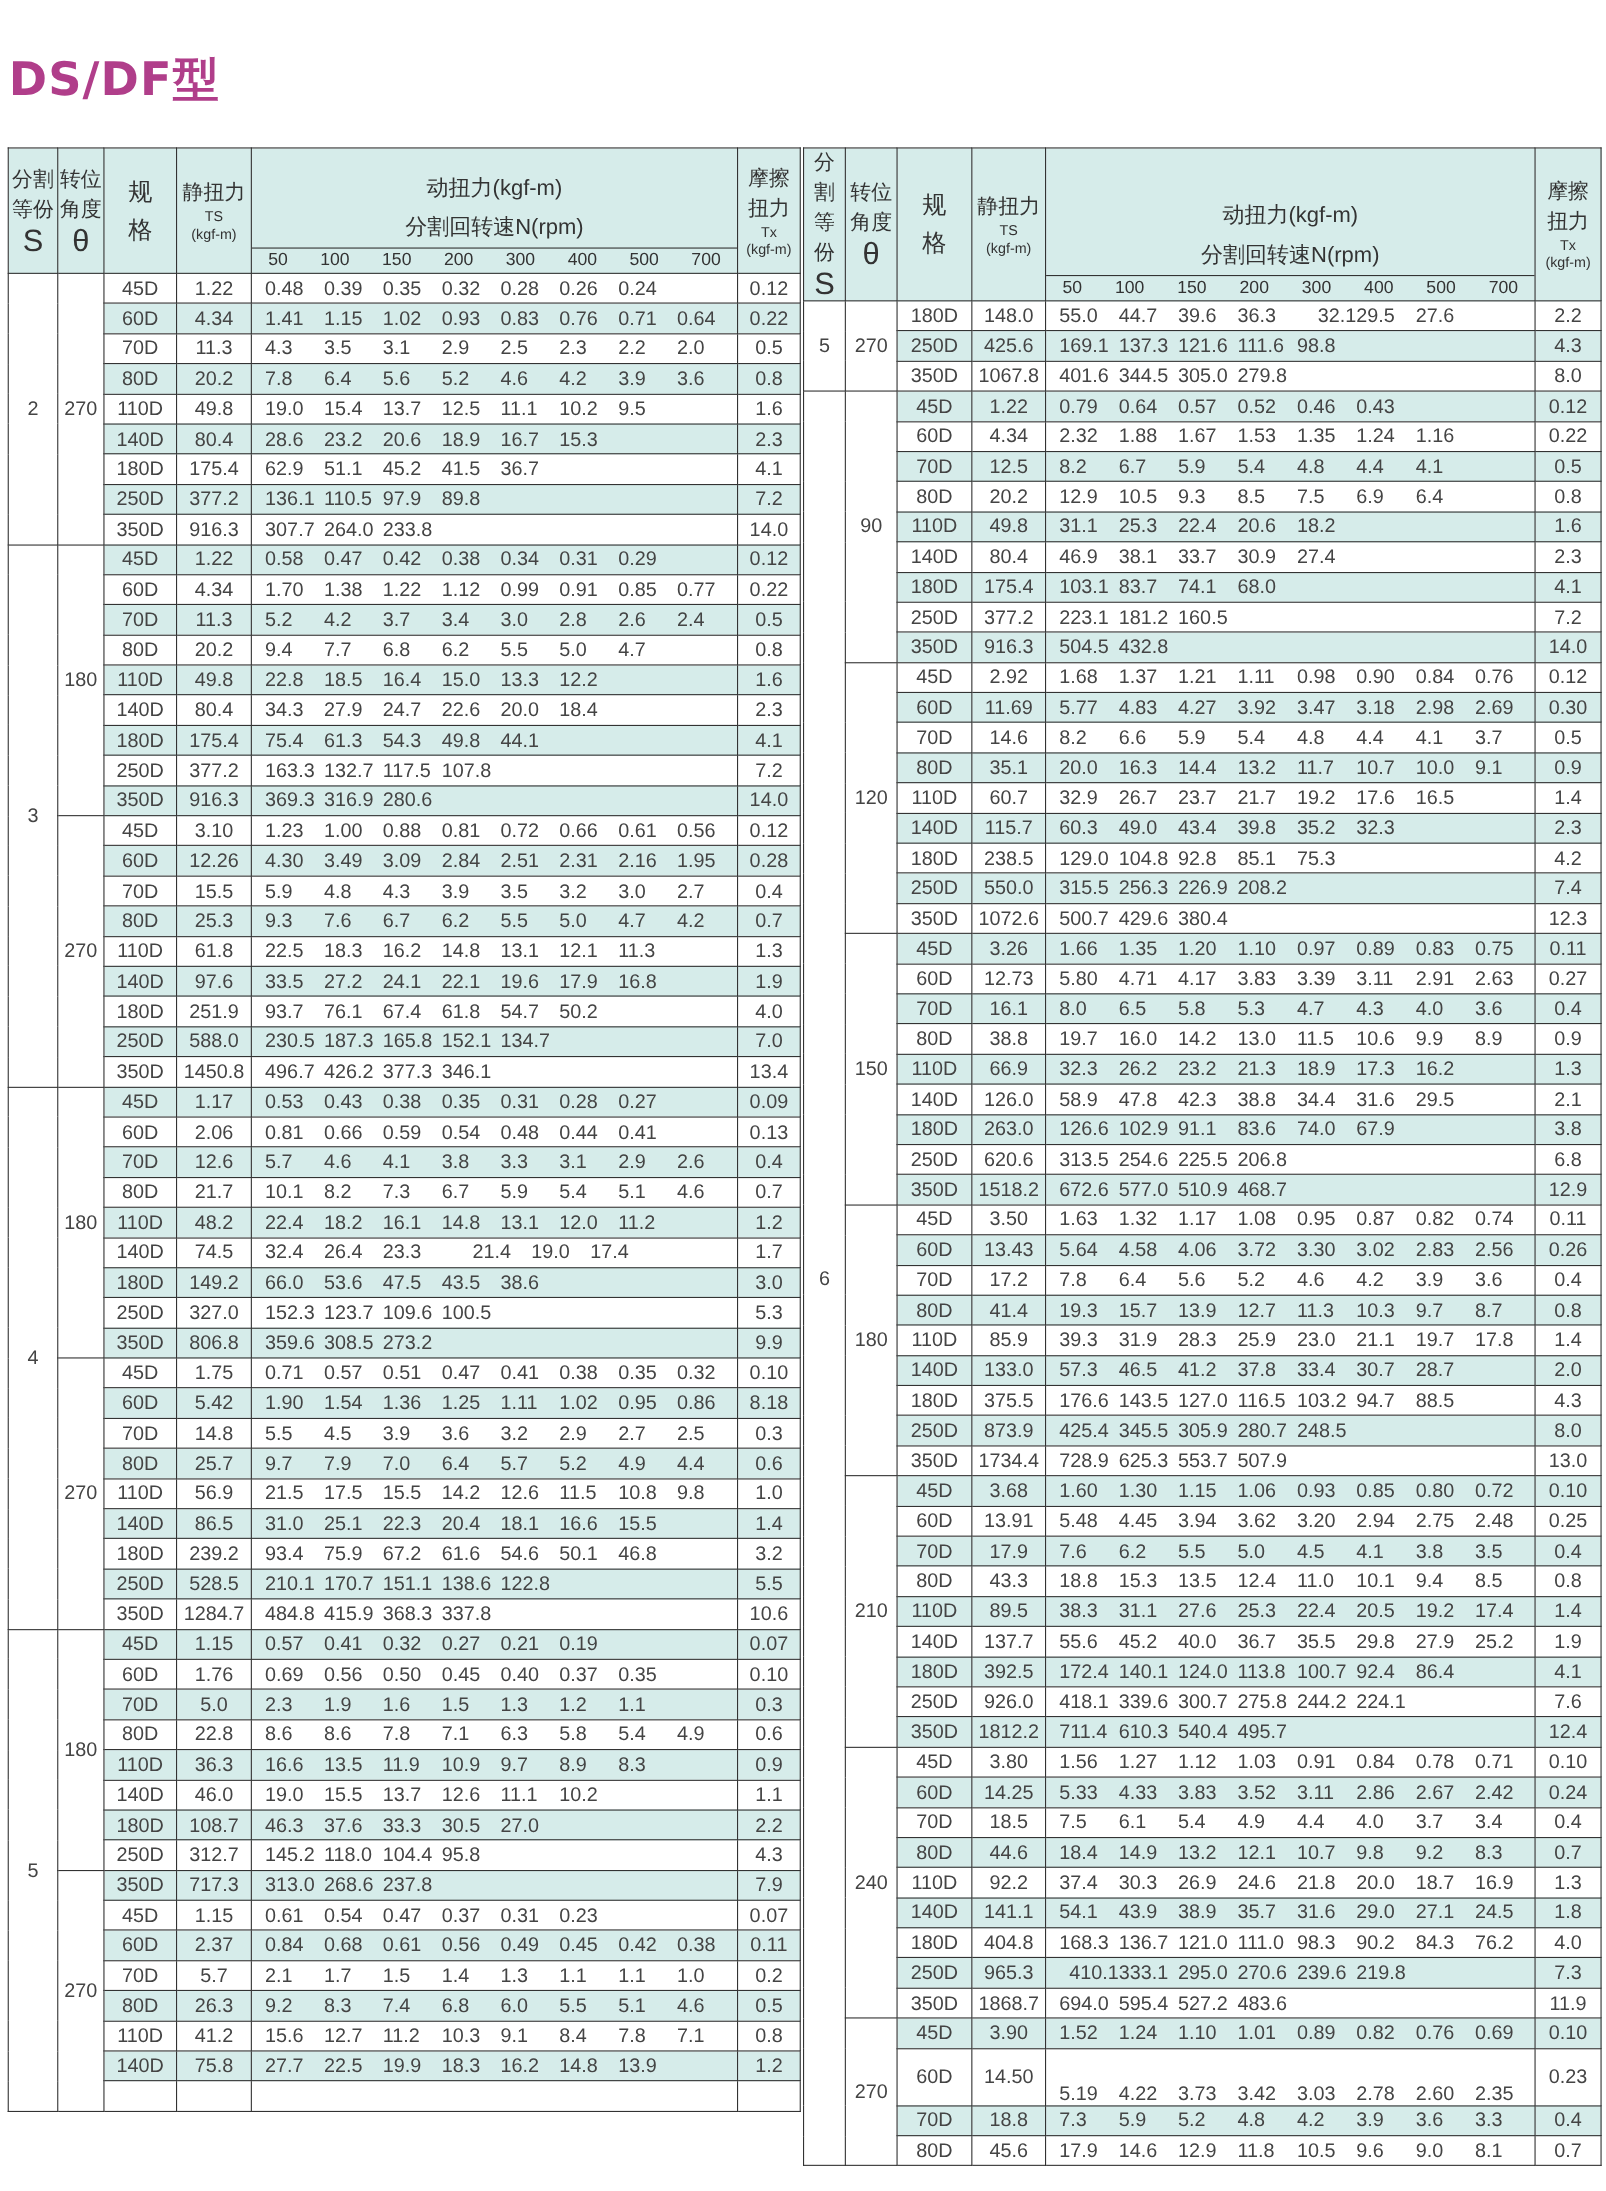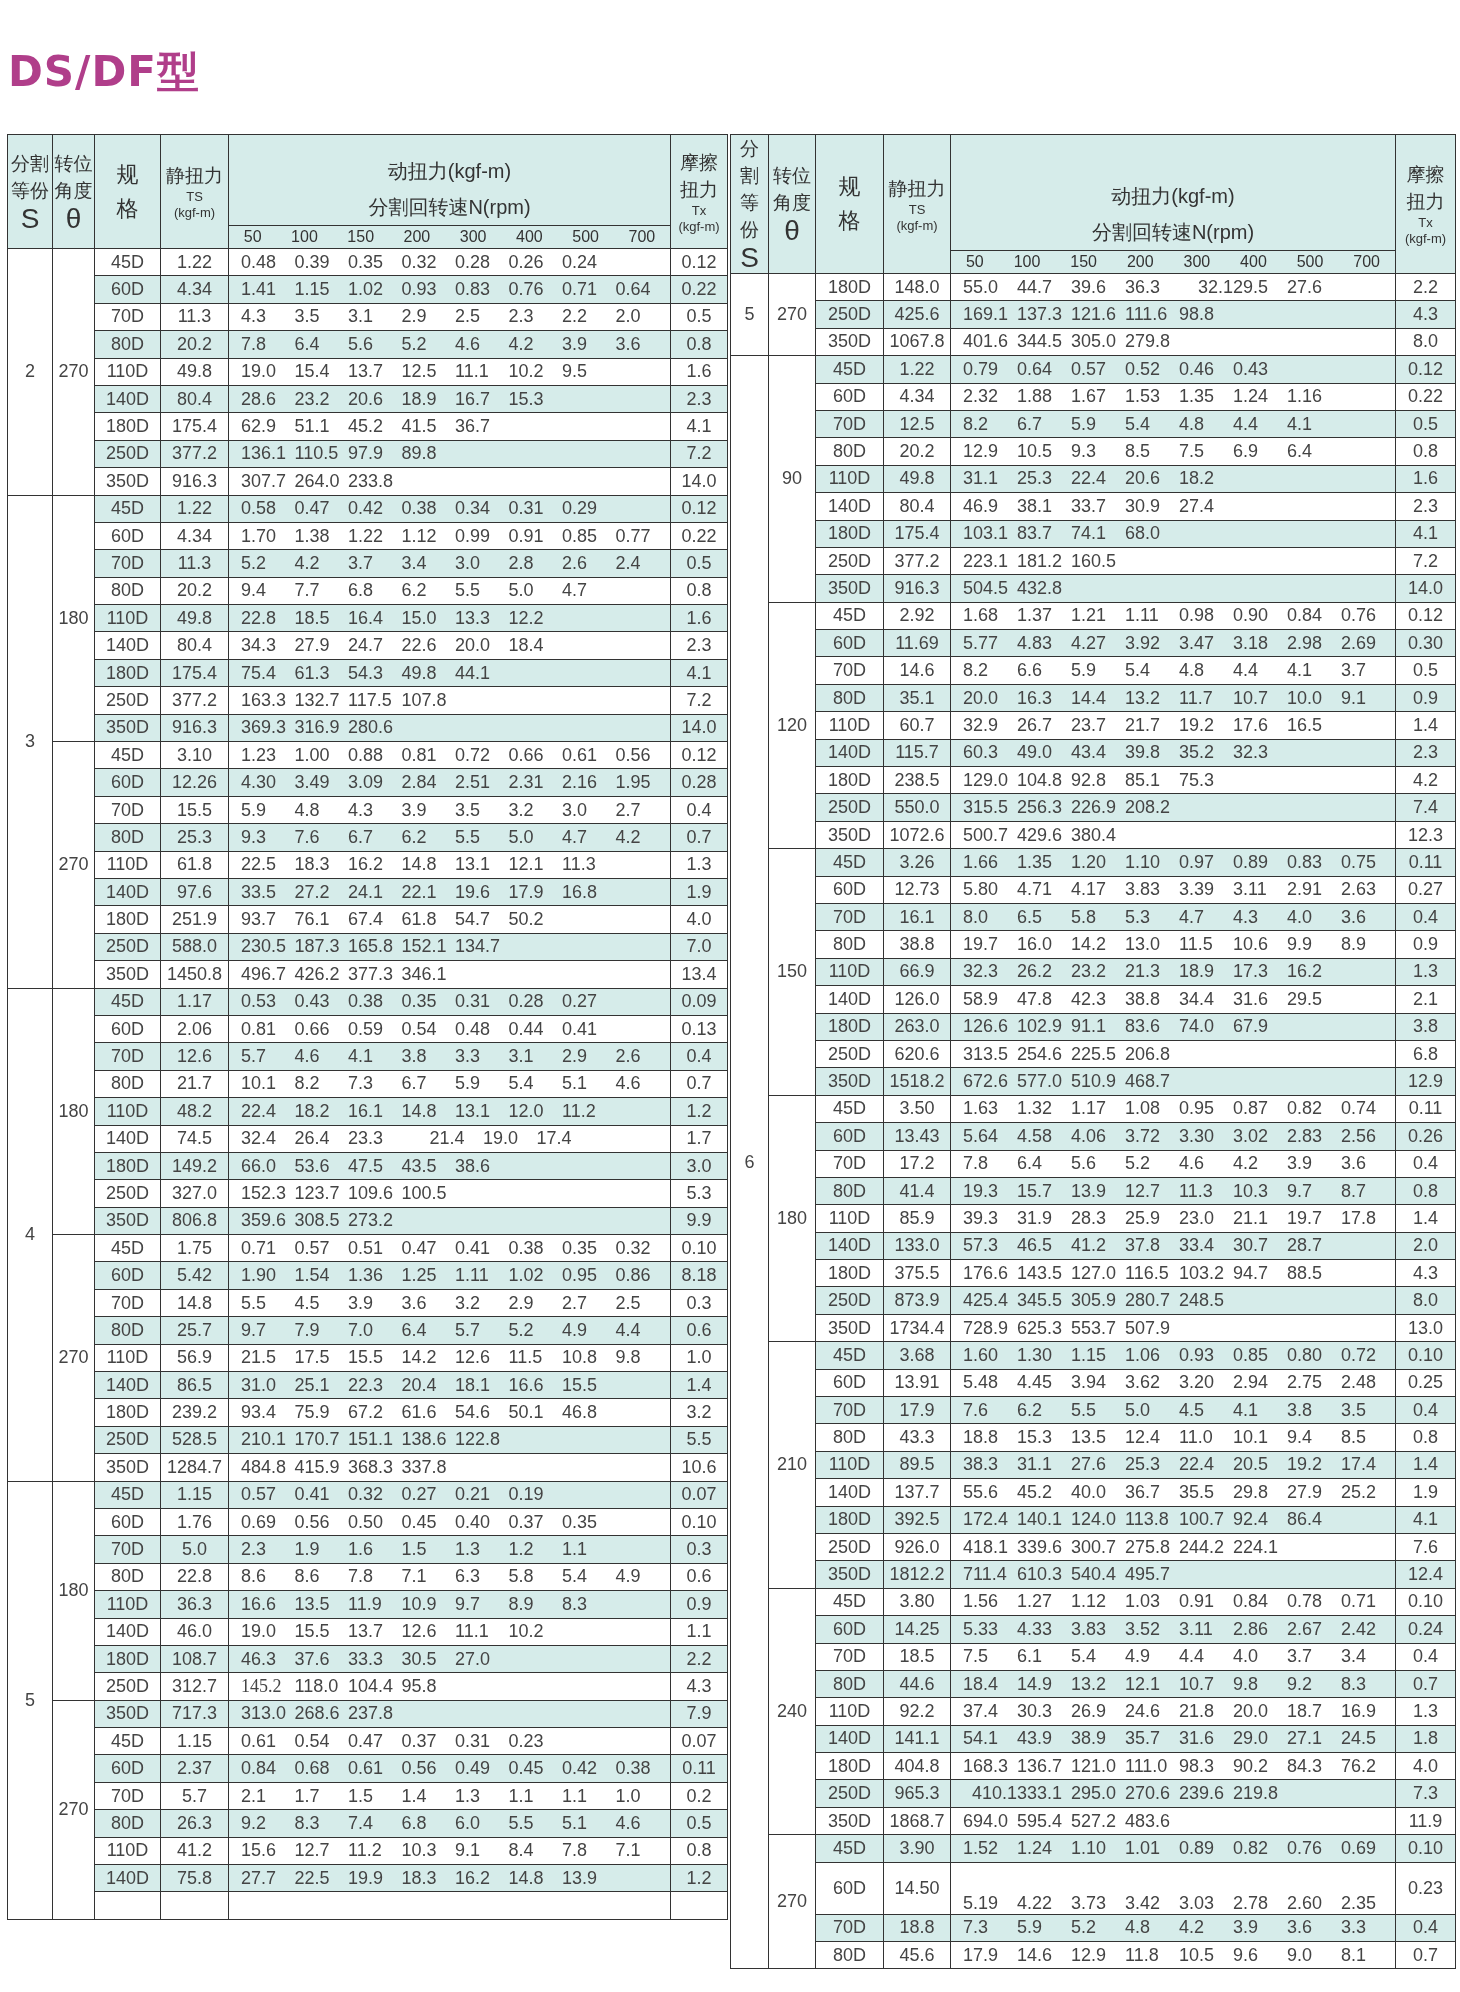--- a/index.html
+++ b/index.html
@@ -398,21 +398,21 @@
       </tr>
       <tr class="shade">
         <td class="c">180D</td>
         <td class="c">108.7</td>
         <td class="c speeds" style="padding-left: 12px;"><span style="width: 53.5px;">46.3</span><span style="width: 53.5px;">37.6</span><span style="width: 53.5px;">33.3</span><span style="width: 53.5px;">30.5</span><span style="width: 53.5px;">27.0</span><span style="width: 53.5px;"></span><span style="width: 53.5px;"></span><span style="width: 53.5px;"></span></td>
         <td class="c">2.2</td>
       </tr>
       <tr class="">
         <td class="c">250D</td>
         <td class="c">312.7</td>
-        <td class="c speeds" style="padding-left: 12px;"><span style="width: 53.5px; font-family: Liberation Serif, serif;">145.2</span><span style="width: 53.5px;">118.0</span><span style="width: 53.5px;">104.4</span><span style="width: 53.5px;">95.8</span><span style="width: 53.5px;"></span><span style="width: 53.5px;"></span><span style="width: 53.5px;"></span><span style="width: 53.5px;"></span></td>
+        <td class="c speeds" style="padding-left: 12px;"><span style="width: 53.5px;">145.2</span><span style="width: 53.5px;">118.0</span><span style="width: 53.5px;">104.4</span><span style="width: 53.5px;">95.8</span><span style="width: 53.5px;"></span><span style="width: 53.5px;"></span><span style="width: 53.5px;"></span><span style="width: 53.5px;"></span></td>
         <td class="c">4.3</td>
       </tr>
       <tr class="shade">
         <td class="grp" rowspan="8">270</td>
         <td class="c">350D</td>
         <td class="c">717.3</td>
         <td class="c speeds" style="padding-left: 12px;"><span style="width: 53.5px;">313.0</span><span style="width: 53.5px;">268.6</span><span style="width: 53.5px;">237.8</span><span style="width: 53.5px;"></span><span style="width: 53.5px;"></span><span style="width: 53.5px;"></span><span style="width: 53.5px;"></span><span style="width: 53.5px;"></span></td>
         <td class="c">7.9</td>
       </tr>
       <tr class="">

